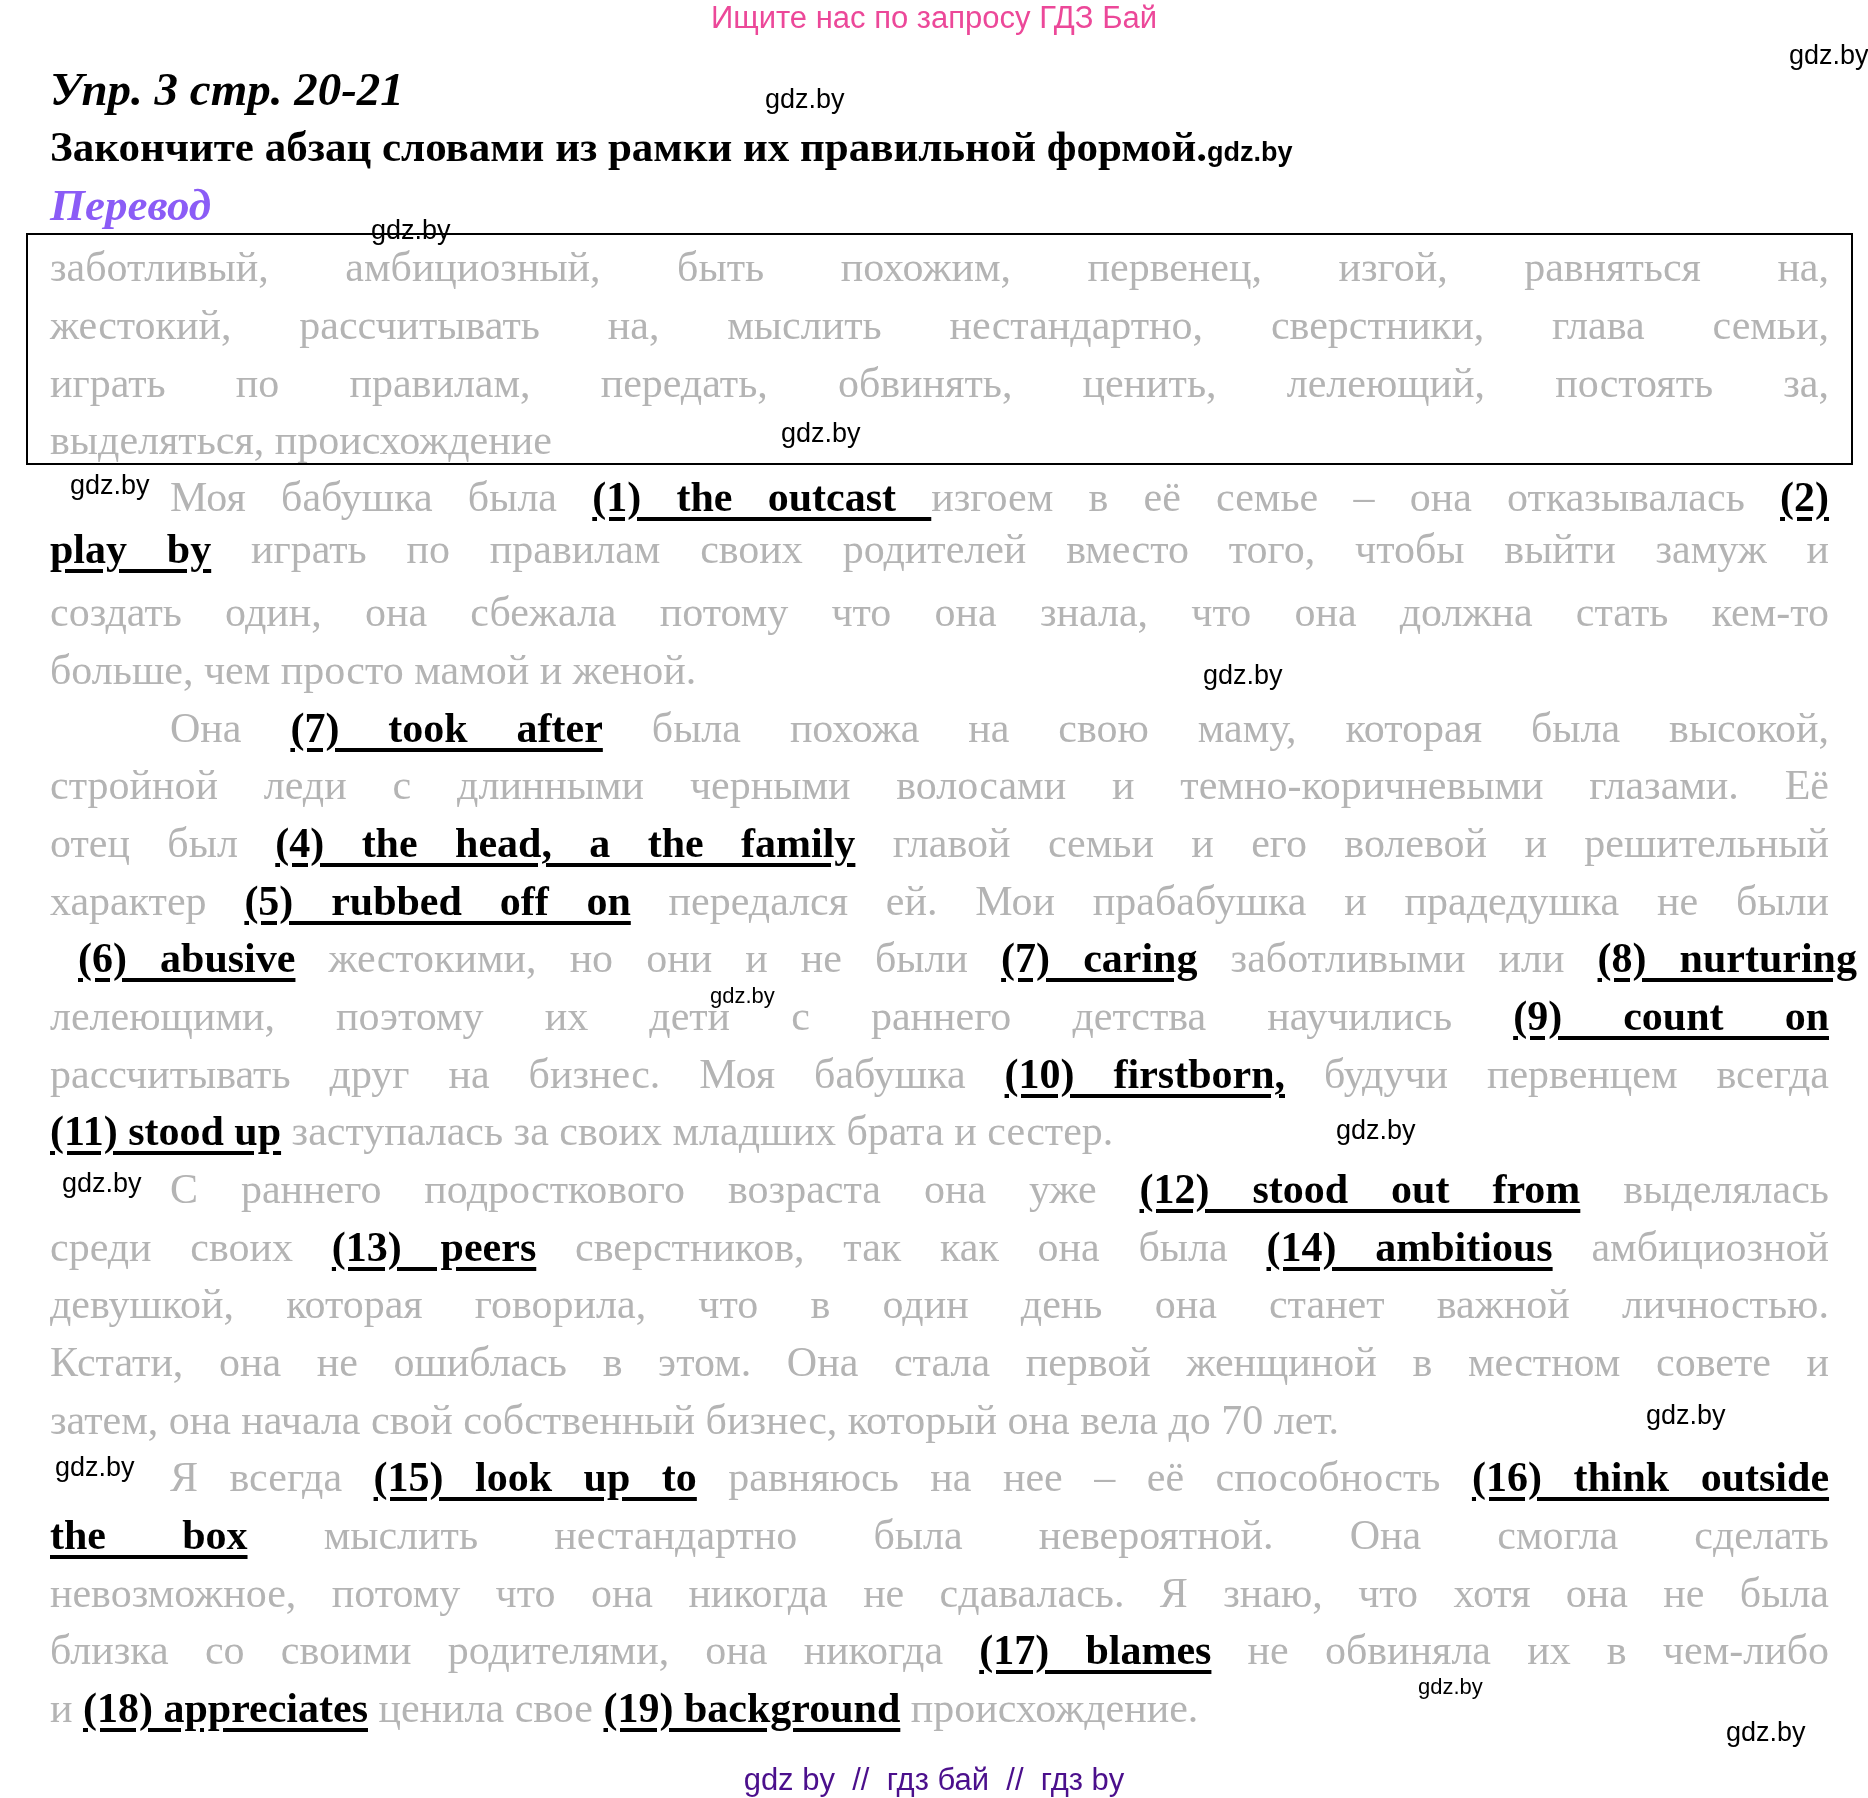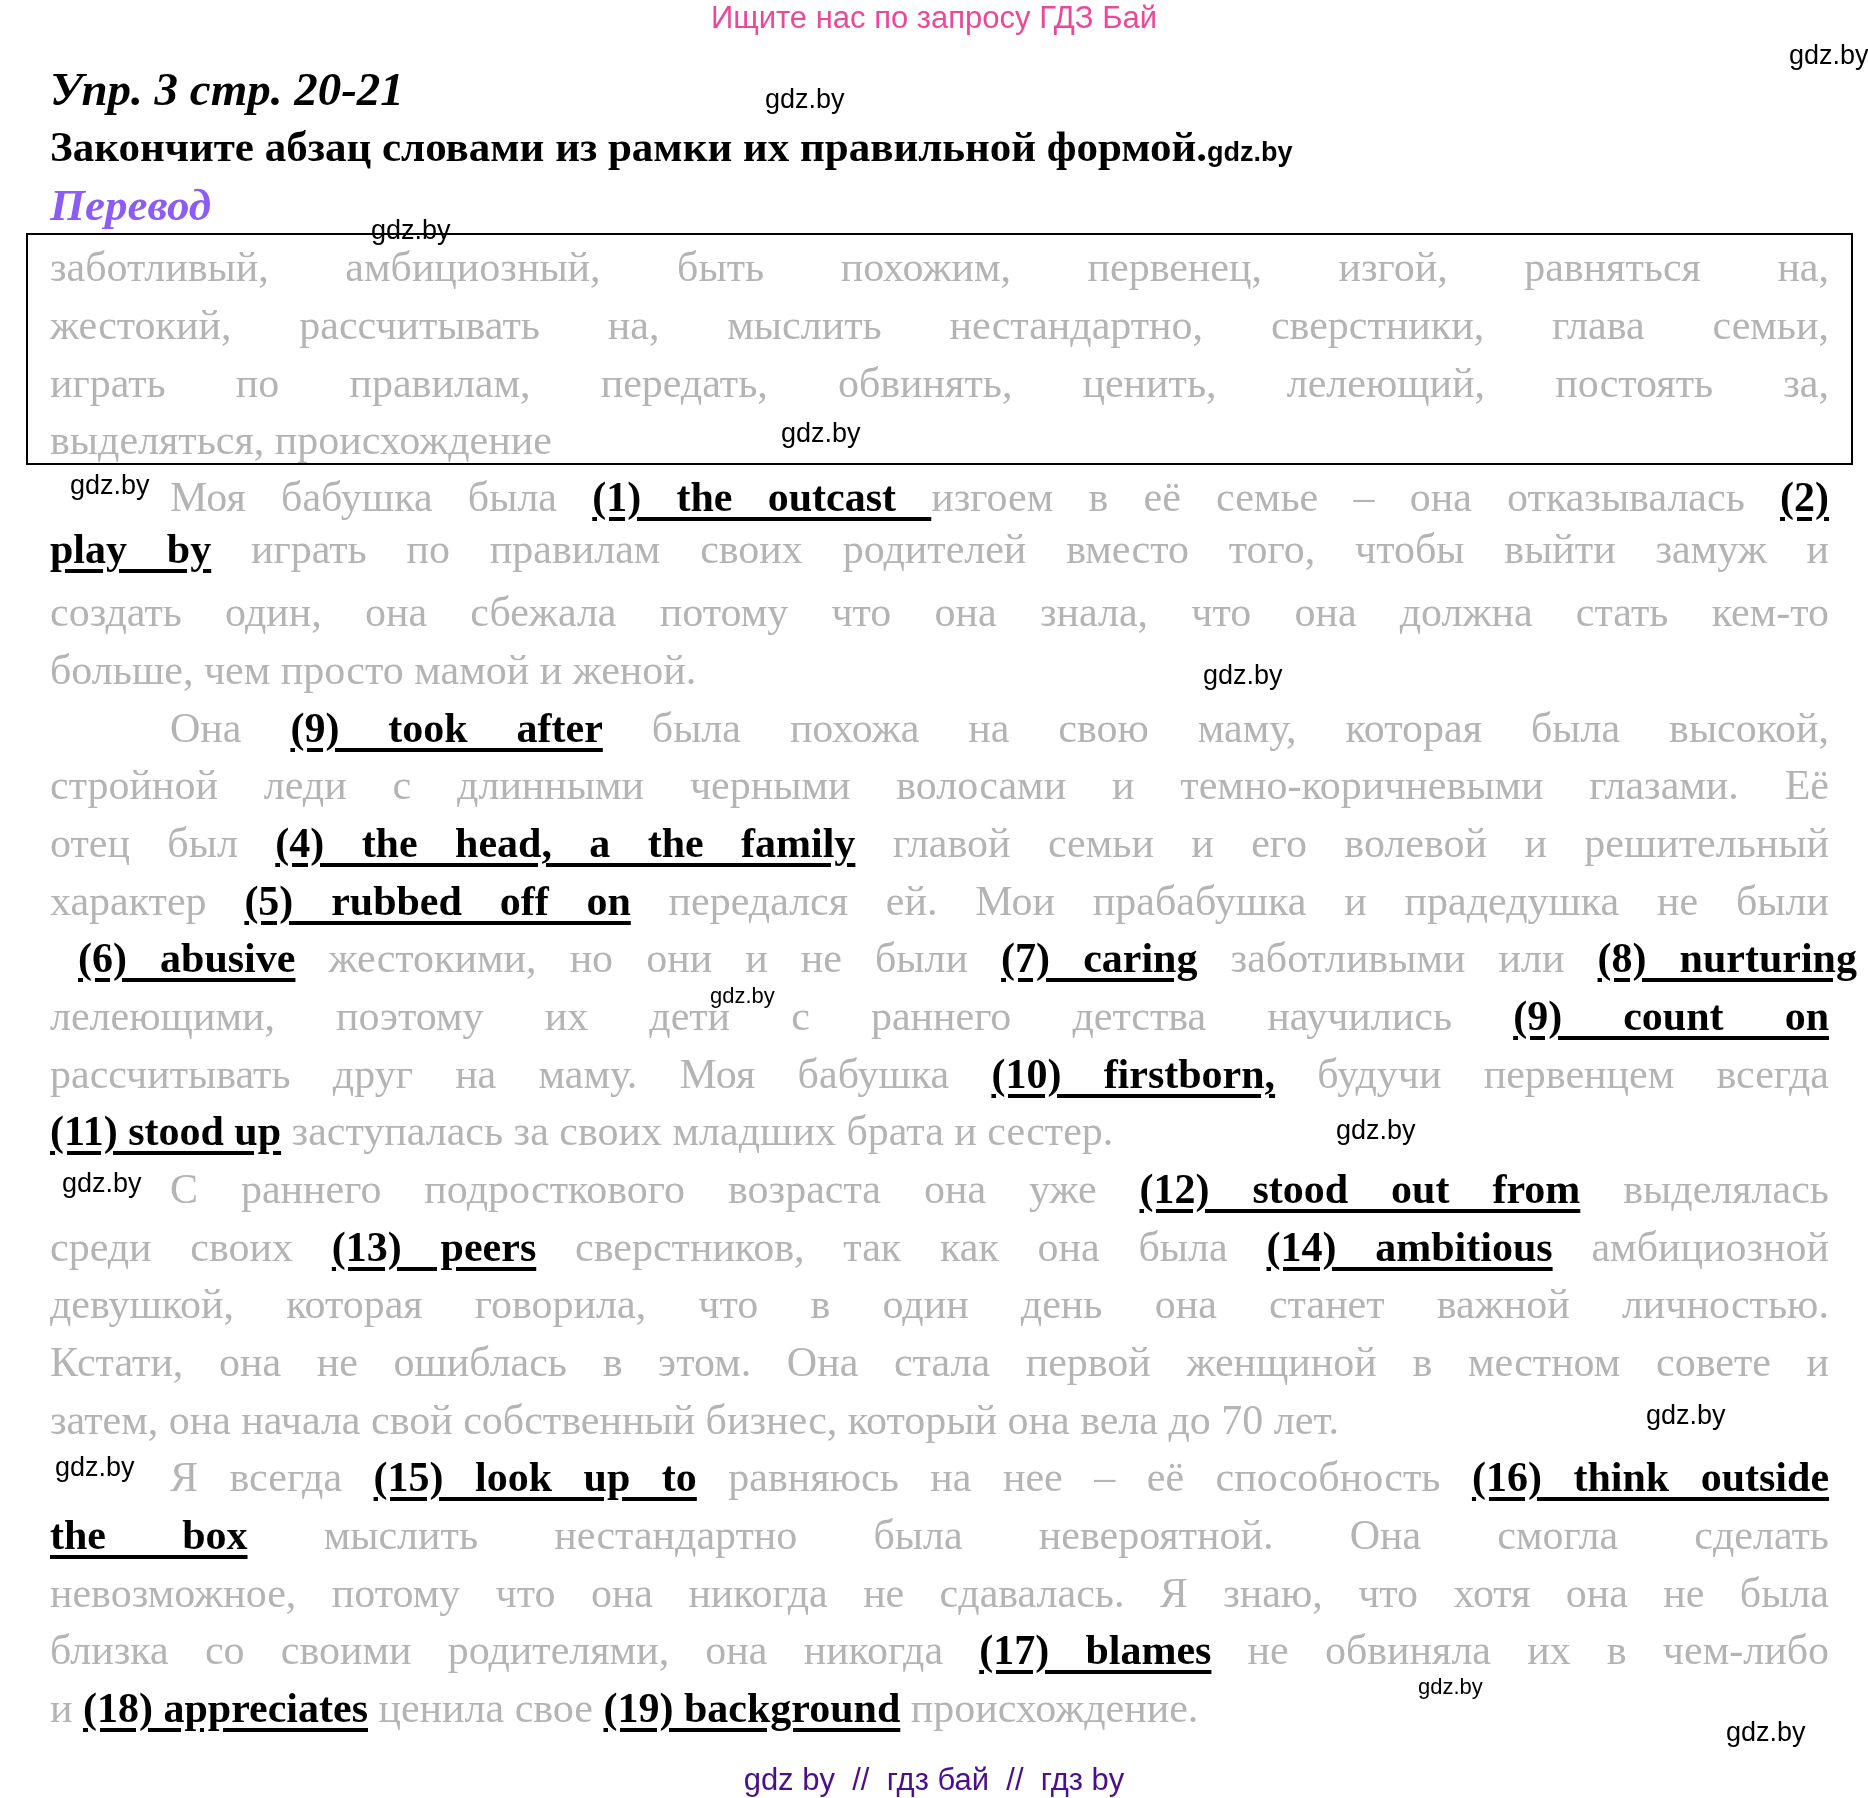--- a/index.html
+++ b/index.html
@@ -36,27 +36,27 @@
 <div class="line" style="top:300px;">жестокий, рассчитывать на, мыслить нестандартно, сверстники, глава семьи,</div>
 <div class="line" style="top:358px;">играть по правилам, передать, обвинять, ценить, лелеющий, постоять за,</div>
 <div class="line last" style="top:415px;">выделяться, происхождение</div>
 <div class="wm" style="left:781px; top:418px;">gdz.by</div>
 
 <div id="text-body">
     <div class="line" style="top: 472px; left: 170px; width: 1659px;"><span>Моя бабушка была </span><span class="ans">(1) the outcast </span><span> изгоем в её семье – она отказывалась </span><span class="ans">(2)</span></div>
     <div class="line" style="top: 524px;"><span class="ans">play by</span><span> играть по правилам своих родителей вместо того, чтобы выйти замуж и</span></div>
     <div class="line" style="top: 587px;"><span>создать один, она сбежала потому что она знала, что она должна стать кем-то</span></div>
     <div class="line last" style="top: 645px;"><span>больше, чем просто мамой и женой.</span></div>
-    <div class="line" style="top: 703px; left: 170px; width: 1659px;"><span>Она </span><span class="ans">(9) took after</span><span> была похожа на свою маму, которая была высокой,</span></div>
+    <div class="line" style="top: 703px; left: 170px; width: 1659px;"><span>Она </span><span class="ans">(7) took after</span><span> была похожа на свою маму, которая была высокой,</span></div>
     <div class="line" style="top: 760px;"><span>стройной леди с длинными черными волосами и темно-коричневыми глазами. Её</span></div>
     <div class="line" style="top: 818px;"><span>отец был </span><span class="ans">(4) the head, a the family</span><span> главой семьи и его волевой и решительный</span></div>
     <div class="line" style="top: 876px;"><span>характер </span><span class="ans">(5) rubbed off on</span><span> передался ей. Мои прабабушка и прадедушка не были</span></div>
     <div class="line" style="top: 933px; margin-left: 28px;"><span class="ans">(6) abusive</span><span> жестокими, но они и не были </span><span class="ans">(7) caring</span><span> заботливыми или </span><span class="ans">(8) nurturing</span></div>
     <div class="line" style="top: 991px;"><span>лелеющими, поэтому их дети с раннего детства научились </span><span class="ans">(9) count on</span></div>
-    <div class="line" style="top: 1049px;"><span>рассчитывать друг на маму. Моя бабушка </span><span class="ans">(10) firstborn,</span><span> будучи первенцем всегда</span></div>
+    <div class="line" style="top: 1049px;"><span>рассчитывать друг на бизнес. Моя бабушка </span><span class="ans">(10) firstborn,</span><span> будучи первенцем всегда</span></div>
     <div class="line last" style="top: 1106px;"><span class="ans">(11) stood up</span><span> заступалась за своих младших брата и сестер.</span></div>
     <div class="line" style="top: 1164px; left: 170px; width: 1659px;"><span>С раннего подросткового возраста она уже </span><span class="ans">(12) stood out from</span><span> выделялась</span></div>
     <div class="line" style="top: 1222px;"><span>среди своих </span><span class="ans">(13) peers</span><span> сверстников, так как она была </span><span class="ans">(14) ambitious</span><span> амбициозной</span></div>
     <div class="line" style="top: 1279px;"><span>девушкой, которая говорила, что в один день она станет важной личностью.</span></div>
     <div class="line" style="top: 1337px;"><span>Кстати, она не ошиблась в этом. Она стала первой женщиной в местном совете и</span></div>
     <div class="line last" style="top: 1395px;"><span>затем, она начала свой собственный бизнес, который она вела до 70 лет.</span></div>
     <div class="line" style="top: 1452px; left: 170px; width: 1659px;"><span>Я всегда </span><span class="ans">(15) look up to</span><span> равняюсь на нее – её способность </span><span class="ans">(16) think outside</span></div>
     <div class="line" style="top: 1510px;"><span class="ans">the box</span><span> мыслить нестандартно была невероятной. Она смогла сделать</span></div>
     <div class="line" style="top: 1568px;"><span>невозможное, потому что она никогда не сдавалась. Я знаю, что хотя она не была</span></div>
     <div class="line" style="top: 1625px;"><span>близка со своими родителями, она никогда </span><span class="ans">(17) blames</span><span> не обвиняла их в чем-либо</span></div>

